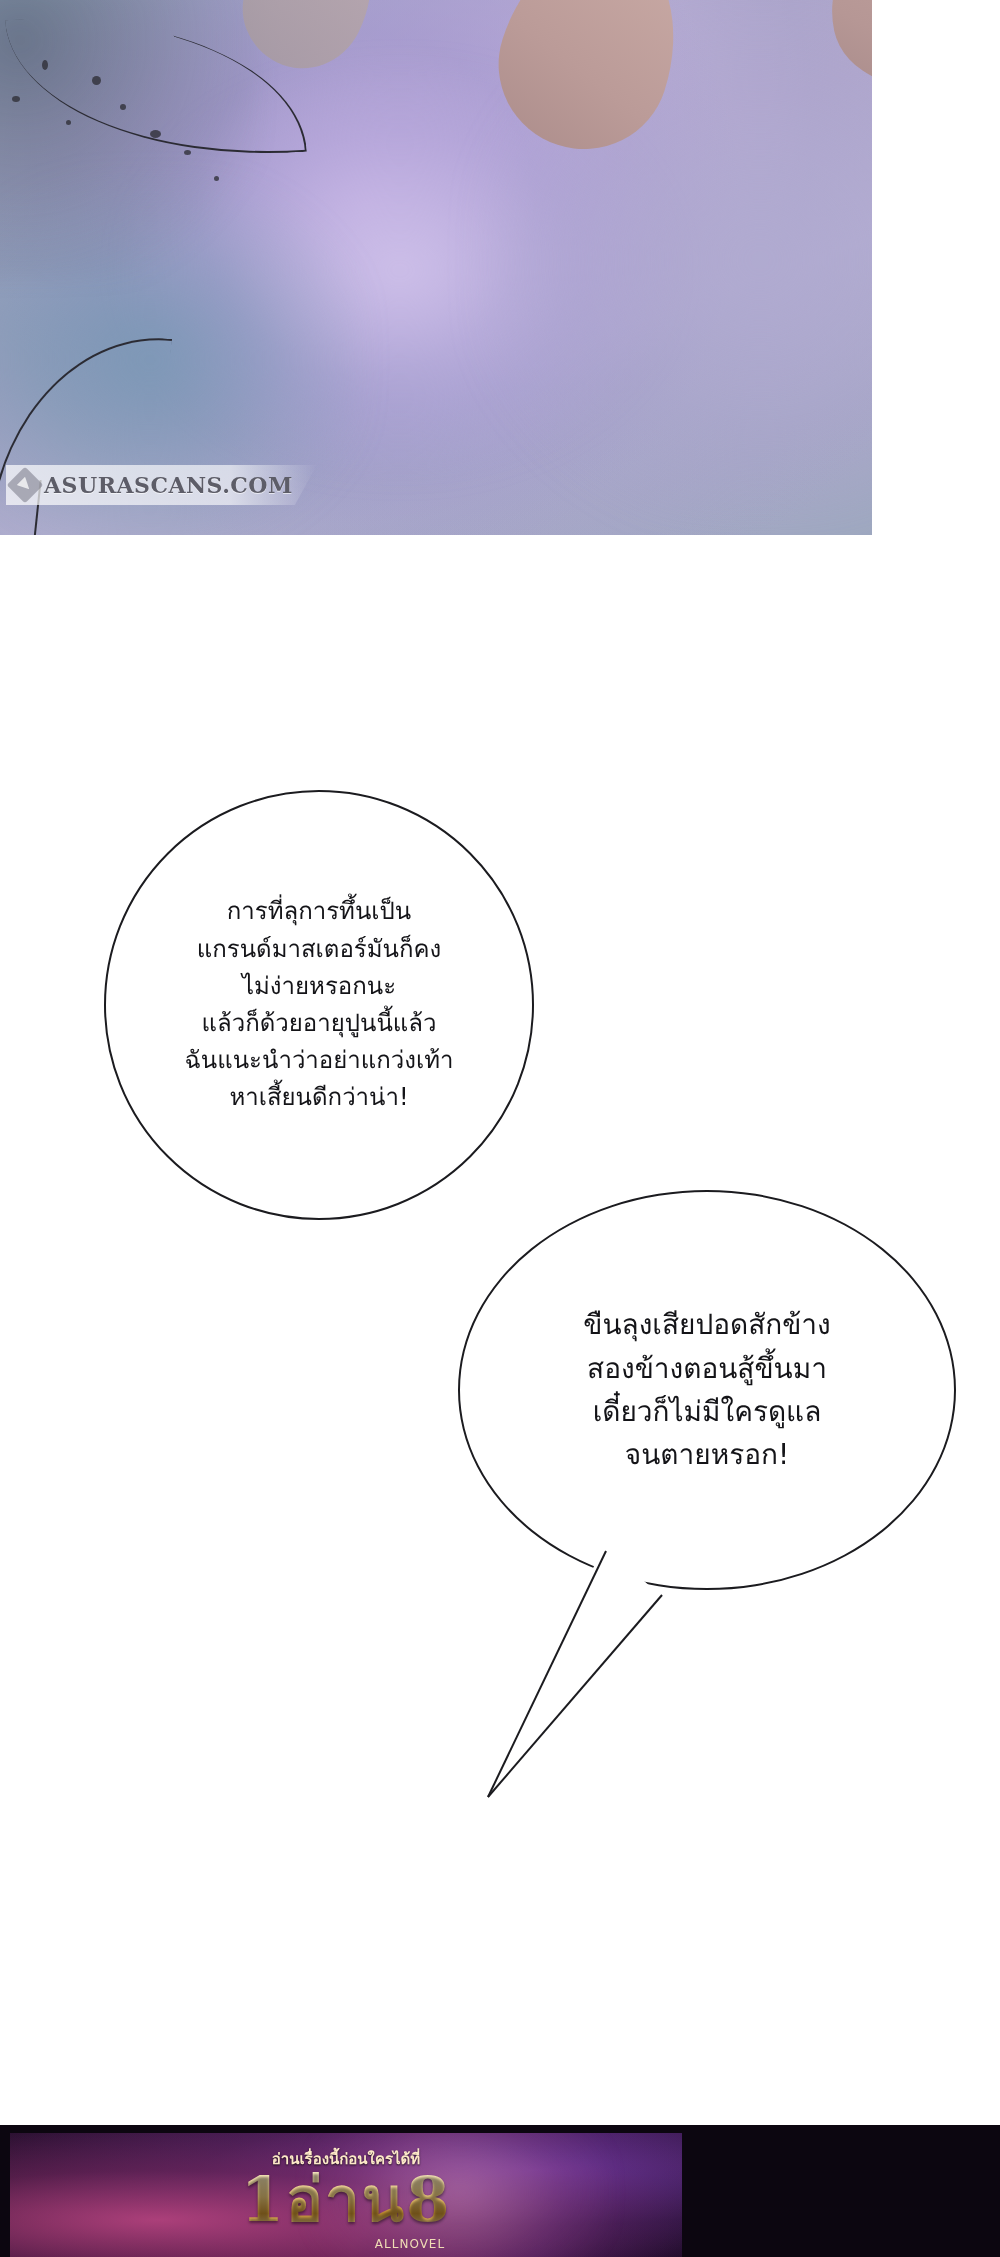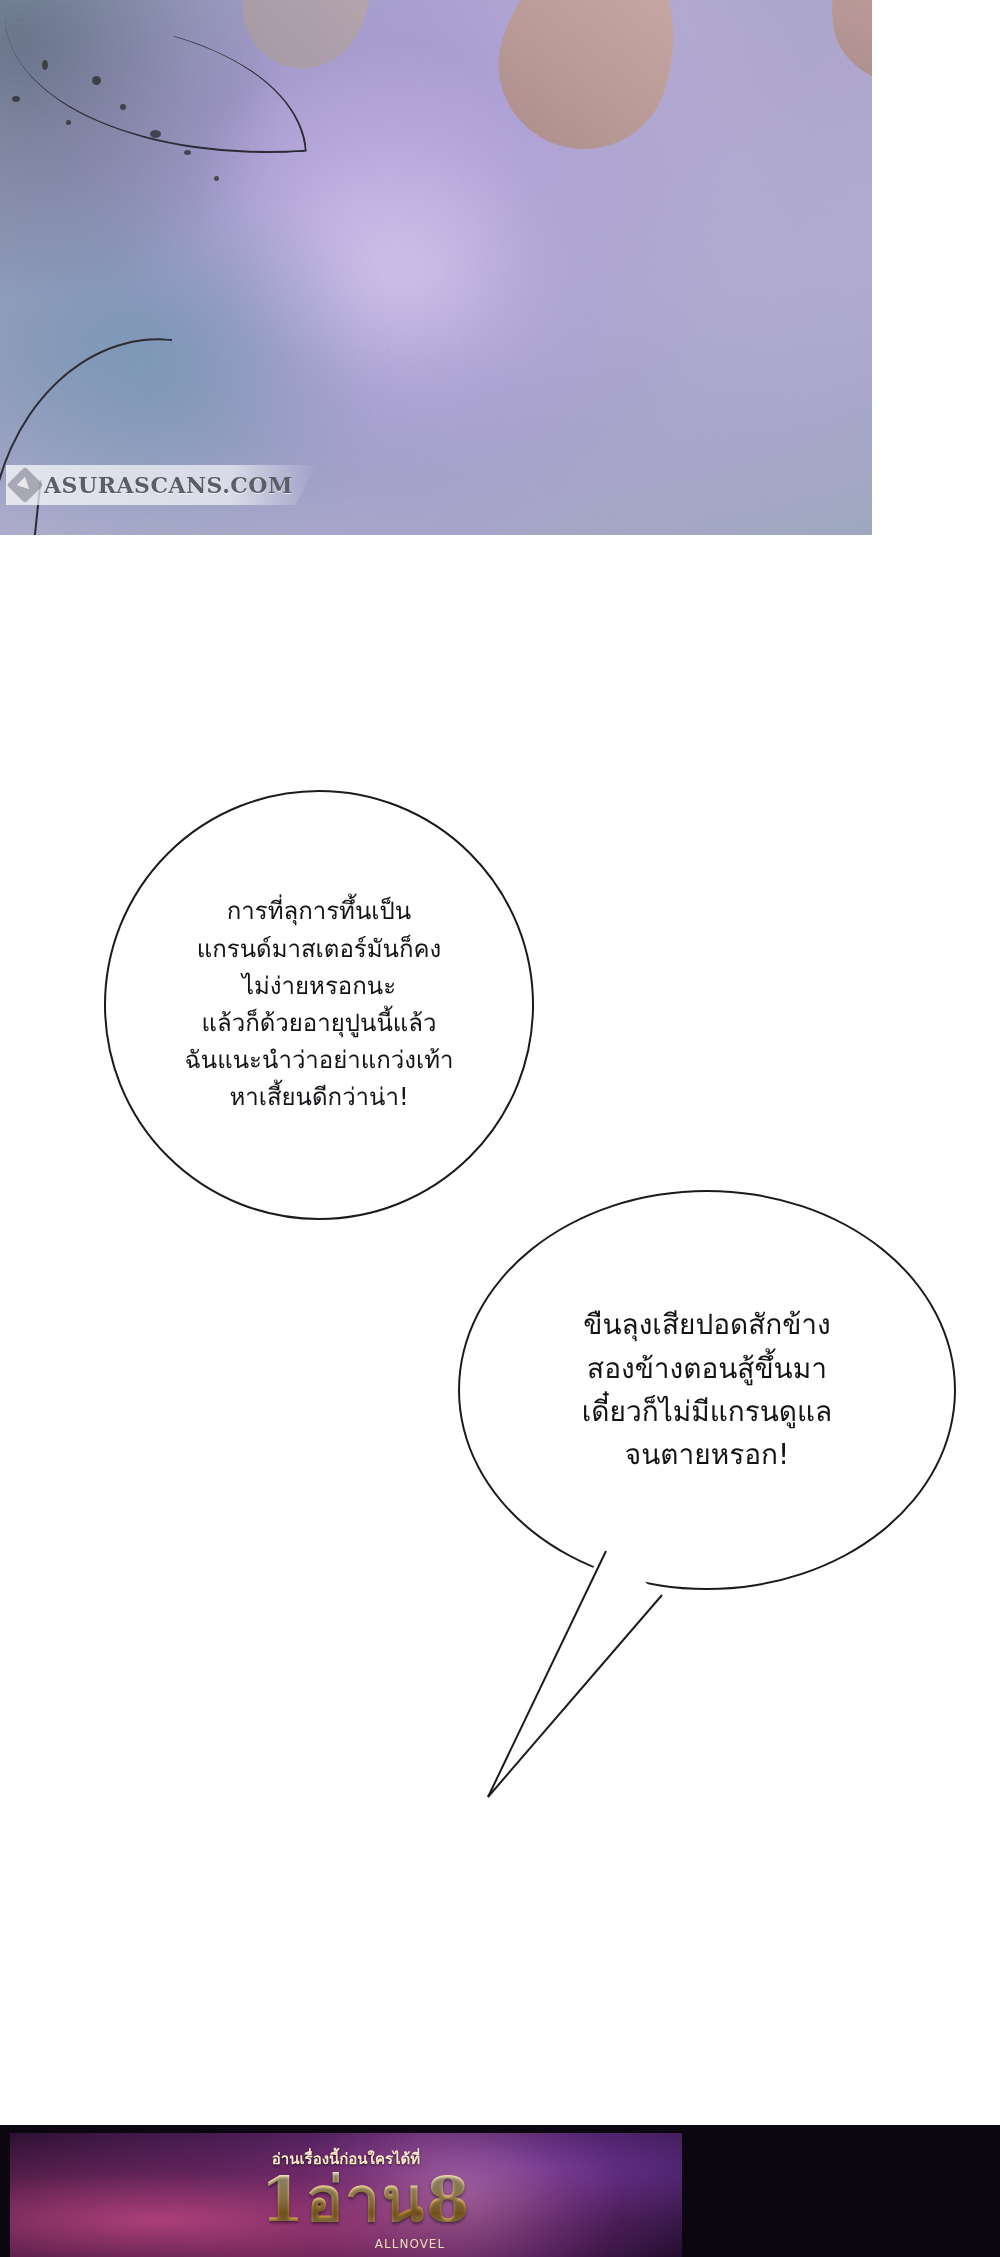--- a/index.html
+++ b/index.html
@@ -266,21 +266,20 @@
     font-family: "DejaVu Serif", serif;
     font-size: 62px;
     font-weight: 700;
     letter-spacing: 2px;
     line-height: 1;
     background: linear-gradient(180deg, #fff3cf 0%, #f3cf7c 45%, #c9922f 72%, #f7e0a4 100%);
     -webkit-background-clip: text;
     background-clip: text;
     color: transparent;
     text-shadow: 0 2px 3px rgba(0,0,0,.45);
-    padding-left: 20px;
   }
   .banner-sub {
     position: absolute;
     left: 0;
     top: 104px;
     width: 800px;
     text-align: center;
     color: #f0ddb5;
     font-family: "DejaVu Sans", sans-serif;
     font-size: 12px;
@@ -328,21 +327,21 @@
 แกรนด์มาสเตอร์มันก็คง
 ไม่ง่ายหรอกนะ
 แล้วก็ด้วยอายุปูนนี้แล้ว
 ฉันแนะนำว่าอย่าแกว่งเท้า
 หาเสี้ยนดีกว่าน่า!</div>
     </div>
 
     <div class="bubble" id="bubble-2">
       <div class="bubble-text">ขืนลุงเสียปอดสักข้าง
 สองข้างตอนสู้ขึ้นมา
-เดี๋ยวก็ไม่มีแกรนดูแล
+เดี๋ยวก็ไม่มีใครดูแล
 จนตายหรอก!</div>
     </div>
 
     <svg class="tail" viewBox="0 0 200 260">
       <polygon points="118,0 176,52 0,250" fill="#ffffff" stroke="none"></polygon>
       <line x1="120" y1="6" x2="2" y2="252" stroke="#1b1b1f" stroke-width="2"></line>
       <line x1="176" y1="50" x2="2" y2="252" stroke="#1b1b1f" stroke-width="2"></line>
     </svg>
 
   </div>

